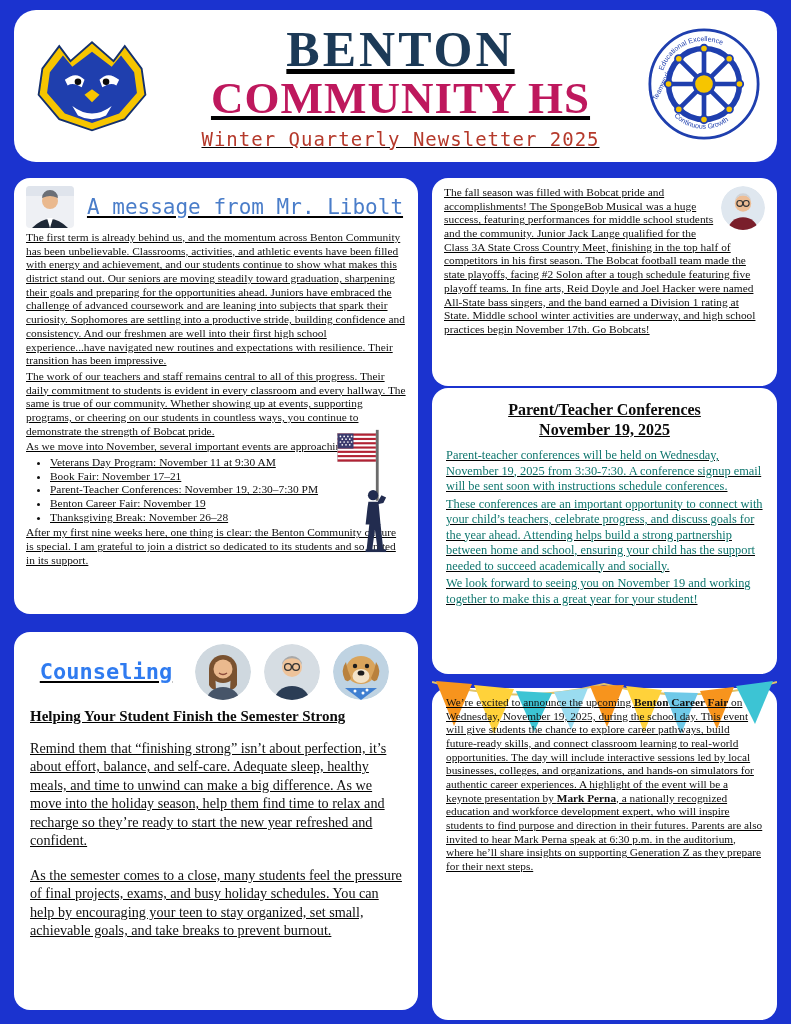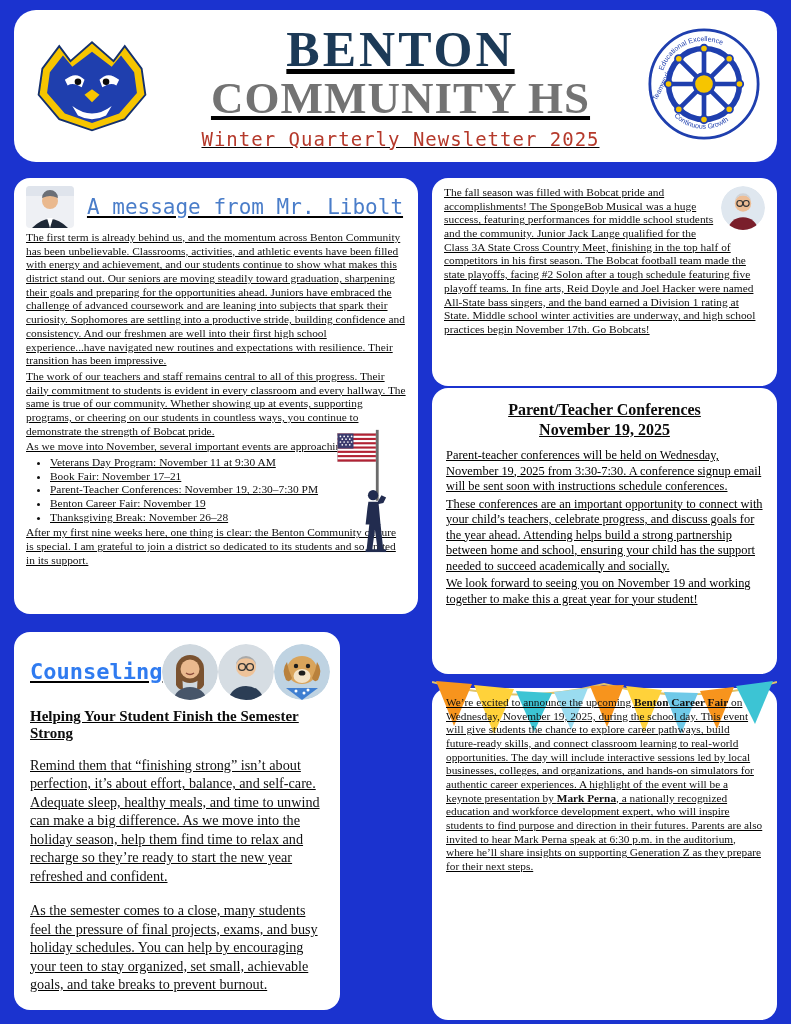--- a/index.html
+++ b/index.html
@@ -6,44 +6,44 @@
   html,body{margin:0;padding:0;}
   body{width:791px;height:1024px;background:#1b33cf;font-family:"Liberation Serif",serif;position:relative;overflow:hidden;}
   .card{position:absolute;background:#fff;border-radius:16px;overflow:hidden;text-decoration:underline;}
 
   
   .header{left:14px;top:10px;width:763px;height:152px;display:flex;align-items:center;padding:4px 14px;border-radius:22px;}
   .logo-left{width:128px;flex:0 0 auto;text-align:center;}
   .logo-right{width:118px;flex:0 0 auto;text-align:center;}
   .header-center{flex:1;text-align:center;line-height:1;}
   .hs1{font-family:"Liberation Serif",serif;font-weight:900;font-size:50px;color:#1c3a57;letter-spacing:3px;}
-  .hs2{font-family:"Liberation Serif",serif;font-weight:900;font-size:45px;color:#737373;letter-spacing:1px;margin-top:2px;}
+  .hs2{font-family:"Liberation Serif",serif;font-weight:900;font-size:45px;color:#be185d;letter-spacing:1px;margin-top:2px;}
   .subtitle{margin-top:9px;font-family:"DejaVu Sans Mono",monospace;font-size:19px;color:#b5392b;letter-spacing:1px;}
 
   
   .message-card{left:14px;top:178px;width:404px;height:436px;padding:8px 12px 6px;}
   .msg-head{display:flex;align-items:center;gap:10px;margin-bottom:3px;justify-content:flex-end;}
   .msg-photo{width:48px;height:42px;border-radius:4px;overflow:hidden;flex:0 0 auto;display:inline-block;}
   .msg-title{flex:1;text-align:center;font-family:"DejaVu Sans Mono",monospace;font-size:21px;color:#4a7dc9;}
   .body-sm{font-size:11.4px;line-height:1.2;margin:0 0 2px;color:#101010;}
   .events{margin:0 0 2px 24px;padding:0;font-size:11.4px;line-height:1.2;color:#101010;}
   .flag-figure{position:absolute;right:2px;top:250px;width:84px;}
 
   
   .activities-card{left:432px;top:178px;width:345px;height:208px;padding:8px 12px;}
   .act-photo{float:right;width:44px;height:44px;border-radius:50%;overflow:hidden;margin:0 0 2px 6px;display:inline-block;}
   .act-title{font-family:"Liberation Sans",sans-serif;font-weight:900;font-size:18px;letter-spacing:-0.3px;color:#0c0c0c;margin:0 0 3px;}
 
   
   .conferences-card{left:432px;top:388px;width:345px;height:286px;padding:10px 14px;}
   .conf-title{text-align:center;font-weight:bold;font-size:16px;line-height:1.25;margin:2px 0 8px;color:#0c0c0c;}
-  .body-conf{font-size:12.4px;line-height:1.25;margin:0 0 2px;color:#000000;}
-
-  
-  .counseling-card{left:14px;top:632px;width:326px;height:378px;padding:12px 16px;}
+  .body-conf{font-size:12.4px;line-height:1.25;margin:0 0 2px;color:#0f766e;}
+
+  
+  .counseling-card{left:14px;top:632px;width:404px;height:378px;padding:12px 16px;}
   .couns-head{display:flex;align-items:center;margin-bottom:8px;}
   .couns-title{width:152px;text-align:center;font-family:"DejaVu Sans Mono",monospace;font-weight:bold;font-size:22px;color:#2f7bf0;line-height:1.6;}
   .couns-photos{flex:1;display:flex;justify-content:space-evenly;align-items:center;}
   .avatar{width:56px;height:56px;border-radius:50%;overflow:hidden;display:inline-block;}
   .couns-heading{font-size:15px;font-weight:bold;margin:6px 0 14px;color:#0c0c0c;}
   .body-md{font-size:14.2px;line-height:1.3;margin:0 0 16px;color:#101010;}
 
   
   .calendar-card{left:432px;top:688px;width:345px;height:332px;padding:8px 14px;}
   .pennants{position:absolute;left:432px;top:672px;width:345px;height:66px;z-index:3;pointer-events:none;}

